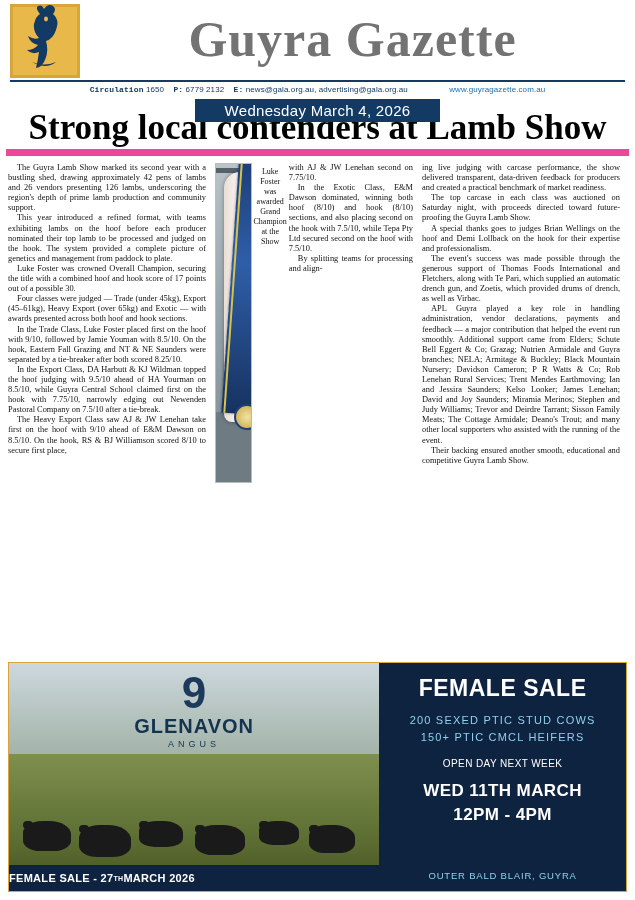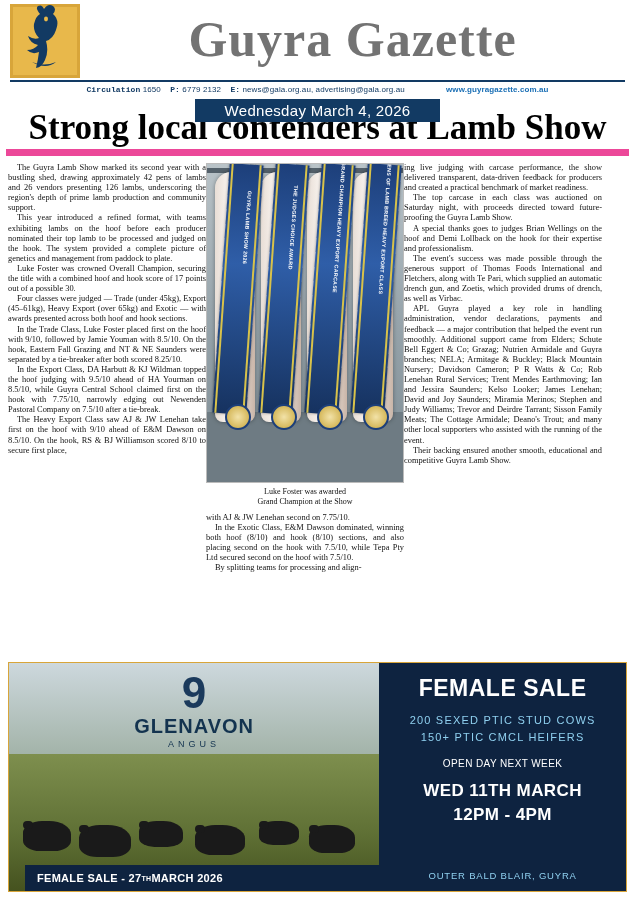--- a/index.html
+++ b/index.html
@@ -39,21 +39,21 @@
     height:2px;background:#123a63;margin:2px 0 3px 0;
   }
   .mast-info{
     text-align:center;
     font-family:"Liberation Sans", sans-serif;
     font-size:8px;
     color:#123a63;
     letter-spacing:.1px;
   }
   .mast-info .lbl{font-weight:bold;font-family:Liberation Mono, monospace;}
-  .mast-info .web{color:#1a6fb5;font-weight:bold;padding-left:32px;}
+  .mast-info .web{color:#1a6fb5;font-weight:normal;padding-left:32px;}
   .mast-info .em{color:#123a63;}
   .date-bar-wrap{display:flex;justify-content:center;margin-top:5px;}
   .date-bar{
     background:#123a63;color:#fff;
     font-family:"Liberation Sans", sans-serif;
     font-weight:normal;font-size:15px;
     padding:3px 30px;
     letter-spacing:.3px;
   }
 
@@ -72,33 +72,34 @@
 
   
   .article{
     position:relative;
     padding:0 8px;
     box-sizing:border-box;
     height:470px;
   }
   .cols{
     display:flex;
+    gap:9px;
     height:100%;
   }
   .col{
     width:198px;
     font-size:8.4px;
     line-height:10.1px;
     text-align:justify;
     font-family:"Liberation Serif", serif;
   }
   .col p{margin:0 0 0 0;text-indent:9px;}
   .photo-col{
     width:198px;
-    display:flex;flex-direction:column;
+    display:flex;flex-direction:row;
   }
   .photo{
     width:198px;height:320px;
     border:1px solid #bbb;
     box-sizing:border-box;
     overflow:hidden;
     position:relative;
     background:#cfd5d8;
   }
   .caption{
@@ -179,21 +180,21 @@
     font-family:"Liberation Sans",sans-serif;font-weight:bold;font-size:20px;letter-spacing:1px;color:#13334f;margin-top:0;
   }
   .ad-logo .sub{
     font-family:"Liberation Sans",sans-serif;font-size:9px;letter-spacing:4px;color:#13334f;margin-top:1px;
   }
   .cow{position:absolute;background:#1a1a1a;border-radius:40% 45% 35% 35%;}
   .cow:after{content:"";position:absolute;width:10px;height:8px;background:#1a1a1a;border-radius:4px;}
   .ad-left-footer{
     position:absolute;left:0;right:0;bottom:0;height:26px;background:#0e2340;
     color:#fff;font-family:"Liberation Sans",sans-serif;font-weight:bold;font-size:11px;
-    display:flex;align-items:center;padding-left:12px;letter-spacing:.3px;margin-left:16px;
+    display:flex;align-items:center;padding-left:0;letter-spacing:.3px;
   }
   .ad-left-footer sup{font-size:7px;vertical-align:super;}
   .ad-right{
     width:40%;background:#0e2340;color:#fff;
     display:flex;flex-direction:column;align-items:center;
     padding:12px 6px 10px 6px;box-sizing:border-box;text-align:center;
   }
   .ad-title{
     font-family:"Liberation Sans",sans-serif;font-weight:bold;font-size:23px;letter-spacing:.5px;margin-bottom:10px;
   }

